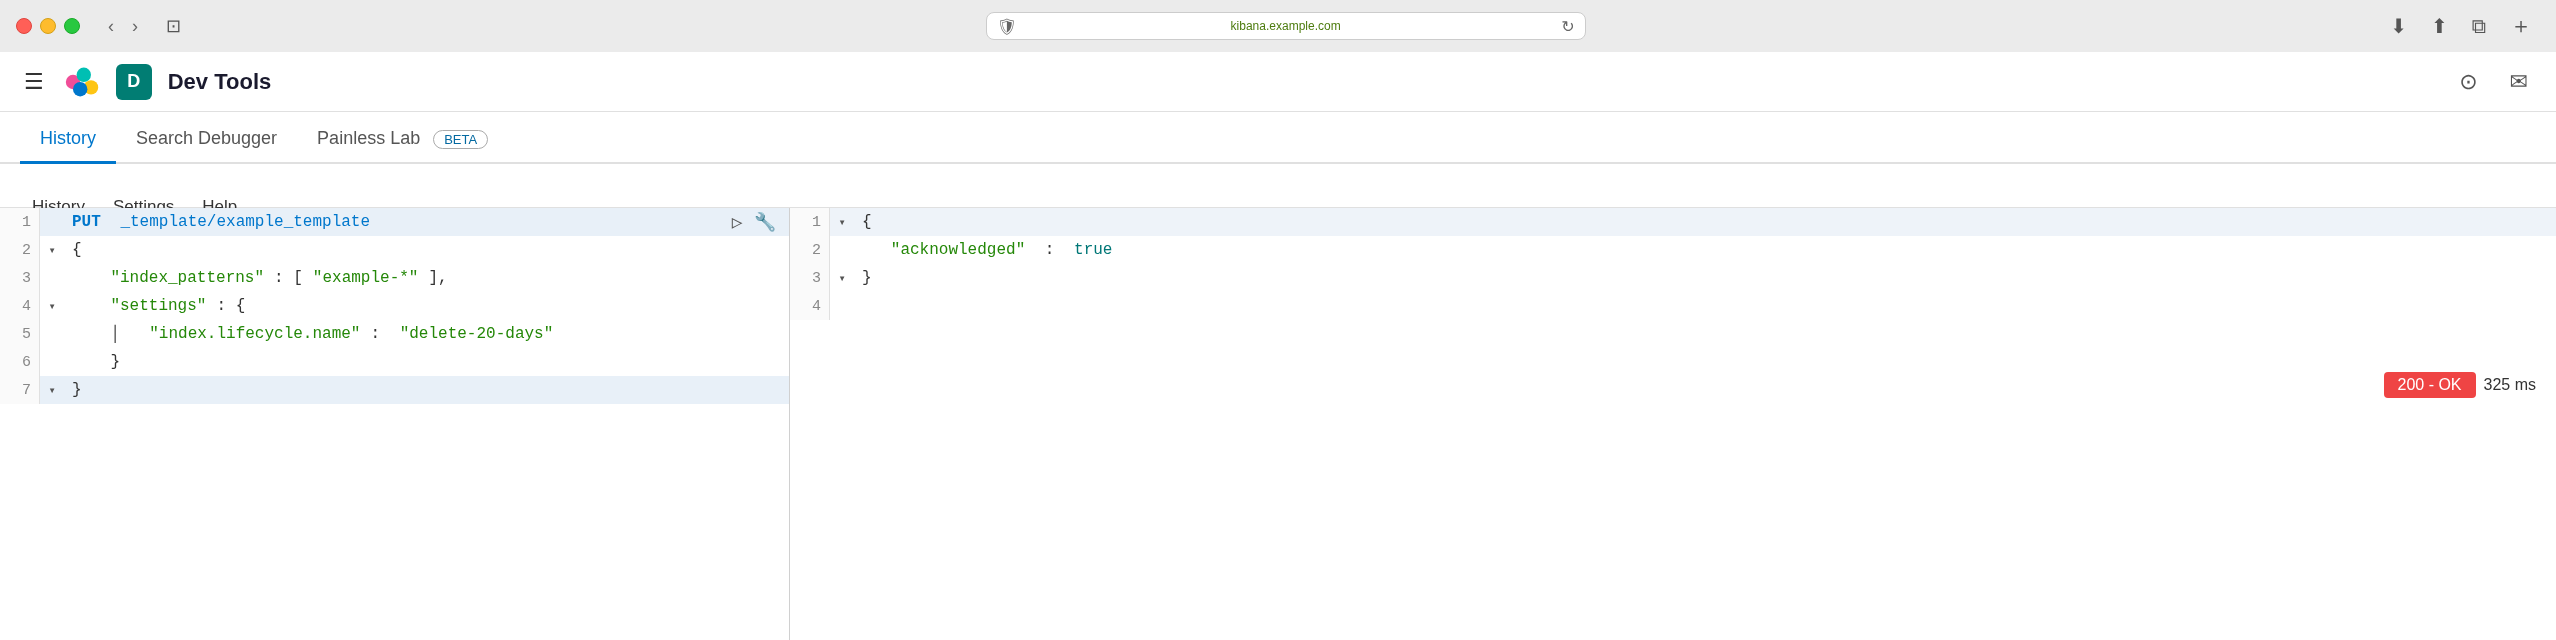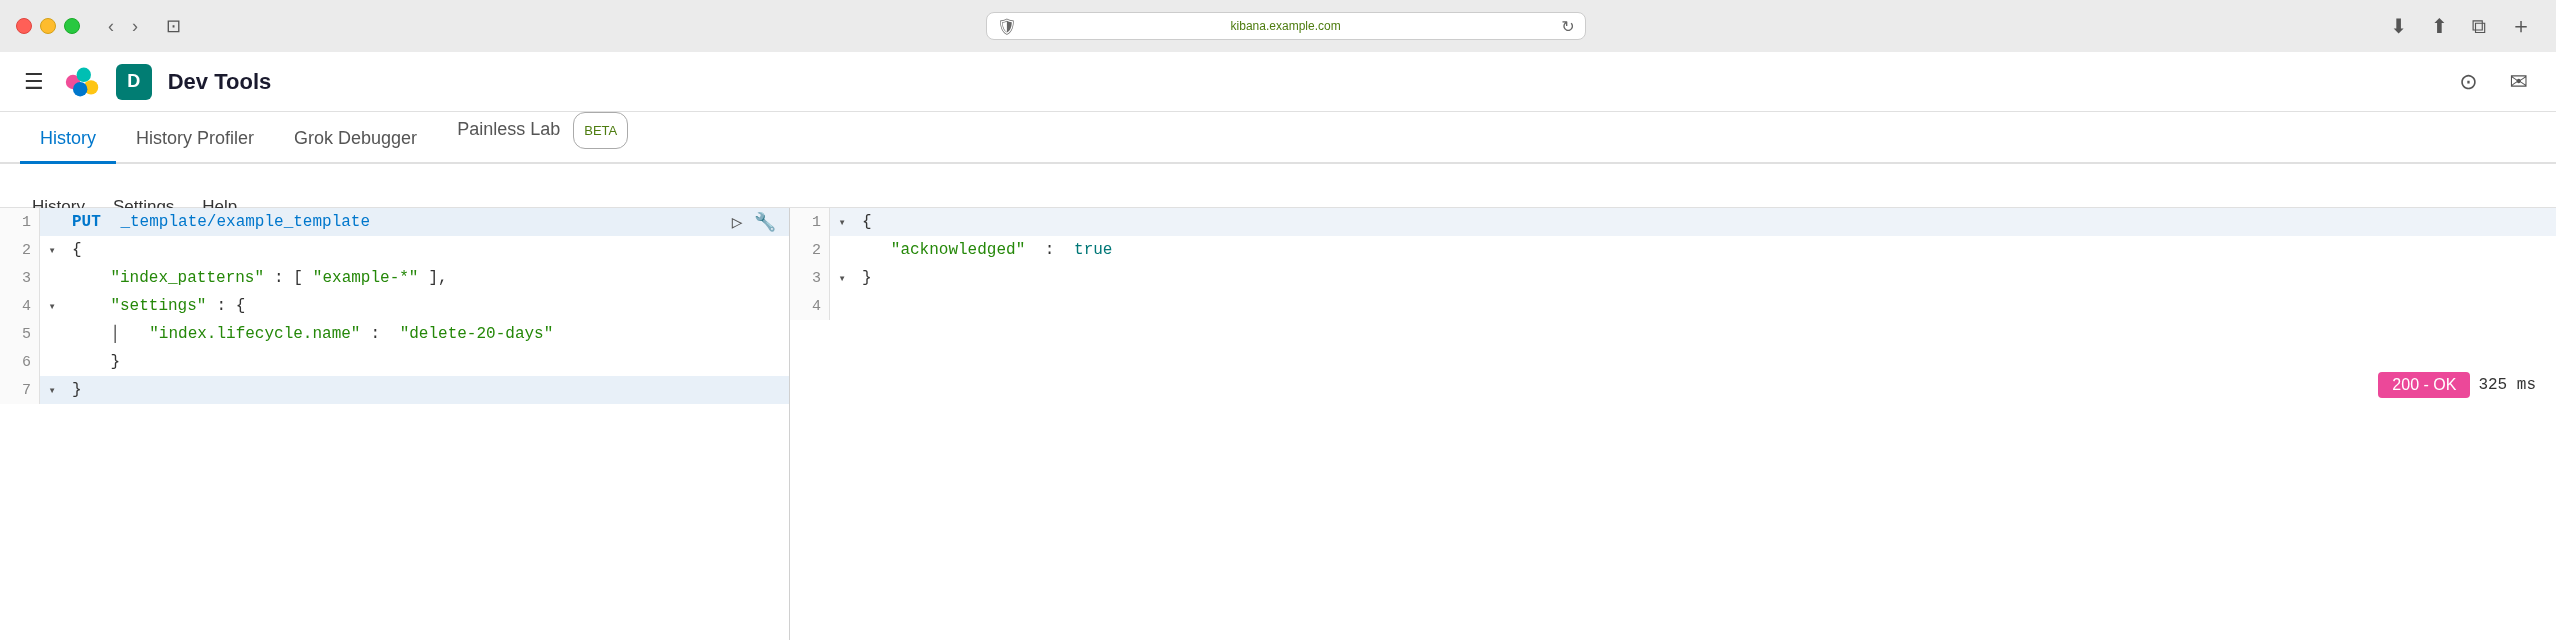--- a/index.html
+++ b/index.html
@@ -192,23 +192,23 @@
     }
     .tab.active {
       color: #07c;
       border-bottom: 3px solid #07c;
       font-weight: 500;
     }
     .beta-badge {
       display: inline-block;
       border: 1px solid #aaa;
       border-radius: 12px;
-      padding: 10px 10px;
+      padding: 1px 10px;
       font-size: 13px;
-      color: #4d7c0f;
+      color: #0369a1;
       margin-left: 8px;
       vertical-align: middle;
     }
 
     
     .toolbar {
       height: 44px;
       background: #fff;
       border-bottom: 1px solid #e0e0e0;
       display: flex;
@@ -230,32 +230,31 @@
     
     .status-bar {
       position: absolute;
       top: 208px;
       right: 20px;
       display: flex;
       gap: 8px;
       align-items: center;
     }
     .status-ok {
-      background: #ec4899;
+      background: #ef4444;
       color: #fff;
       border-radius: 4px;
       padding: 4px 14px;
       font-size: 16px;
       font-weight: 500;
     }
     .status-time {
       font-size: 16px;
       color: #333;
       font-weight: 500;
-      font-family: Liberation Mono, monospace;
     }
 
     
     .editor-area {
       display: flex;
       height: calc(640px - 52px - 60px - 52px - 44px);
       background: #fff;
     }
 
     
@@ -389,22 +388,21 @@
   <span class="app-title">Dev Tools</span>
   <div class="separator"></div>
   <div class="header-right">
     <button class="header-icon-btn">⊙</button>
     <button class="header-icon-btn">✉</button>
   </div>
 </div>
 
 <div class="tabs-bar">
   <button class="tab active">History</button>
-  <button class="tab">History Profiler</button>
-  <button class="tab">Grok Debugger</button>
+  <button class="tab">Search Debugger</button>
   <button class="tab">
     <span>Painless Lab</span>
     <span class="beta-badge">BETA</span>
   </button>
 </div>
 
 <div class="toolbar" style="position:relative;">
   <button class="toolbar-btn">History</button>
   <button class="toolbar-btn">Settings</button>
   <button class="toolbar-btn">Help</button>

